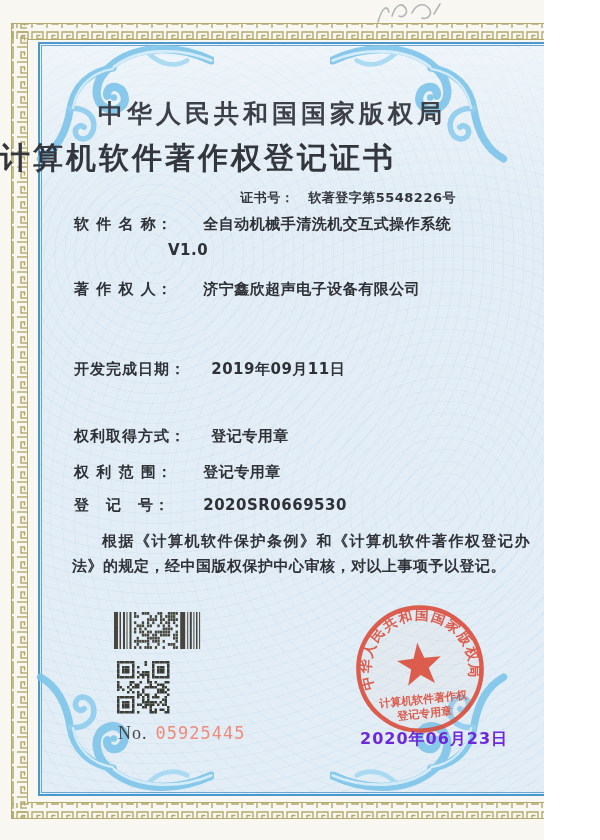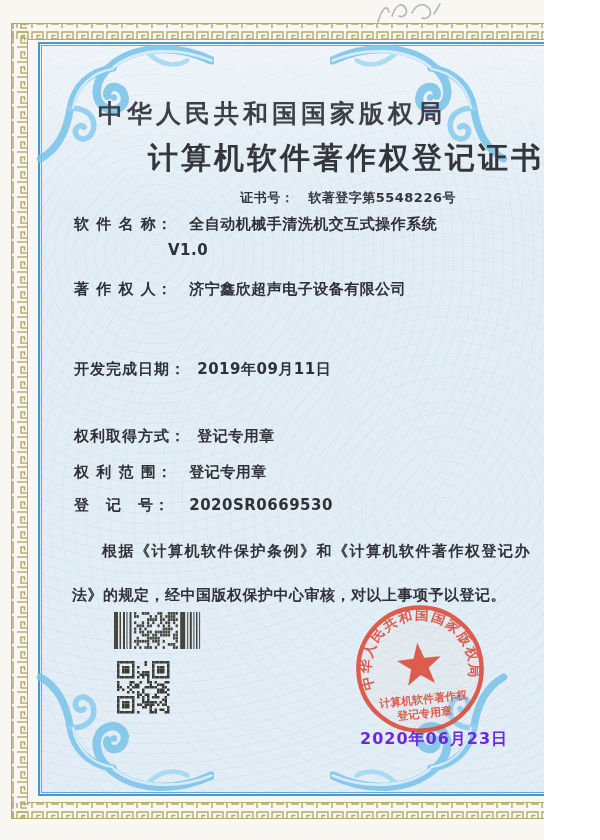--- a/index.html
+++ b/index.html
@@ -34,40 +34,40 @@
 
   .authority{
     position:absolute;top:97px;left:0;width:100%;
     text-align:center;
     font-family:"Liberation Serif", serif;
     font-size:25px;font-weight:700;letter-spacing:4px;
     color:#3e4048;
   }
   .cert-title{
     position:absolute;top:138px;left:0;width:100%;
-    text-align:right;
+    text-align:left;
     font-family:"Liberation Serif", serif;
     font-size:30px;font-weight:700;letter-spacing:3px;
     color:#34363d;
   }
   .cert-no{
     position:absolute;top:189px;right:88px;
     font-size:13px;font-weight:700;color:#34363c;letter-spacing:.5px;
   }
   .cert-no .gap{display:inline-block;width:14px;}
 
   .row{position:absolute;left:74px;width:460px;font-size:15px;font-weight:700;color:#2f3136;}
   .row .lbl{display:inline-block;min-width:104px;letter-spacing:1px;}
-  .row .val{display:inline-block;margin-left:6px;letter-spacing:.5px;}
+  .row .val{display:inline-block;margin-left:20px;letter-spacing:.5px;}
   .row.version .val{margin-left:94px;}
 
   .statement{
     position:absolute;left:72px;top:529px;width:458px;
     font-size:15px;font-weight:600;color:#303238;
-    line-height:44px;text-indent:2em;letter-spacing:.5px;
+    line-height:25px;text-indent:2em;letter-spacing:.5px;
     text-align:justify;
   }
 
   .barcode{position:absolute;left:114px;top:612px;width:92px;height:37px;}
   .qr{position:absolute;left:117px;top:661px;width:53px;height:53px;}
 
   .serial{position:absolute;left:118px;top:723px;font-family:"Liberation Serif", serif;font-size:18px;color:#43454b;letter-spacing:1px;}
   .serial .num{color:#f08a7c;font-family:"DejaVu Sans Mono", monospace;font-size:17px;letter-spacing:1px;margin-left:8px;}
 
   .seal{position:absolute;left:354px;top:603px;width:132px;height:132px;opacity:.88;transform:rotate(-6deg);}
@@ -499,20 +499,23 @@
         <rect x="12.5" y="50" width="2.5" height="2.5" fill="#3c3c36"></rect>
         <rect x="15" y="50" width="2.5" height="2.5" fill="#3c3c36"></rect>
         <rect x="20" y="50" width="2.5" height="2.5" fill="#3c3c36"></rect>
         <rect x="32.5" y="50" width="2.5" height="2.5" fill="#3c3c36"></rect>
         <rect x="35" y="50" width="2.5" height="2.5" fill="#3c3c36"></rect>
         <rect x="37.5" y="50" width="2.5" height="2.5" fill="#3c3c36"></rect>
         <rect x="47.5" y="50" width="2.5" height="2.5" fill="#3c3c36"></rect>
         <rect x="50" y="50" width="2.5" height="2.5" fill="#3c3c36"></rect>
       </svg></div>
 
+  <div class="serial">
+    <span>No.</span><span class="num">05925445</span>
+  </div>
 
   <svg class="seal" viewBox="0 0 120 120" xmlns="http://www.w3.org/2000/svg" xmlns:xlink="http://www.w3.org/1999/xlink">
     <circle cx="60" cy="60" r="56" fill="rgba(230,90,70,0.04)" stroke="#dc4937" stroke-width="4"></circle>
     <path id="sealArc" d="M 23.1,85.8 A 45,45 0 1 1 96.9,85.8" fill="none"></path>
     <text fill="#dc4937" font-size="12.5" letter-spacing="1.5" text-anchor="middle">
       <textPath xlink:href="#sealArc" href="#sealArc" startOffset="50%">中华人民共和国国家版权局</textPath>
     </text>
     <polygon fill="#dc4937" points="60,36 64.9,50.2 80,50.5 68,59.6 72.3,74 60,65.4 47.7,74 52,59.6 40,50.5 55.1,50.2"></polygon>
     <text x="60" y="91" text-anchor="middle" font-size="10" fill="#dc4937">计算机软件著作权</text>
     <text x="60" y="104" text-anchor="middle" font-size="10" fill="#dc4937">登记专用章</text>

